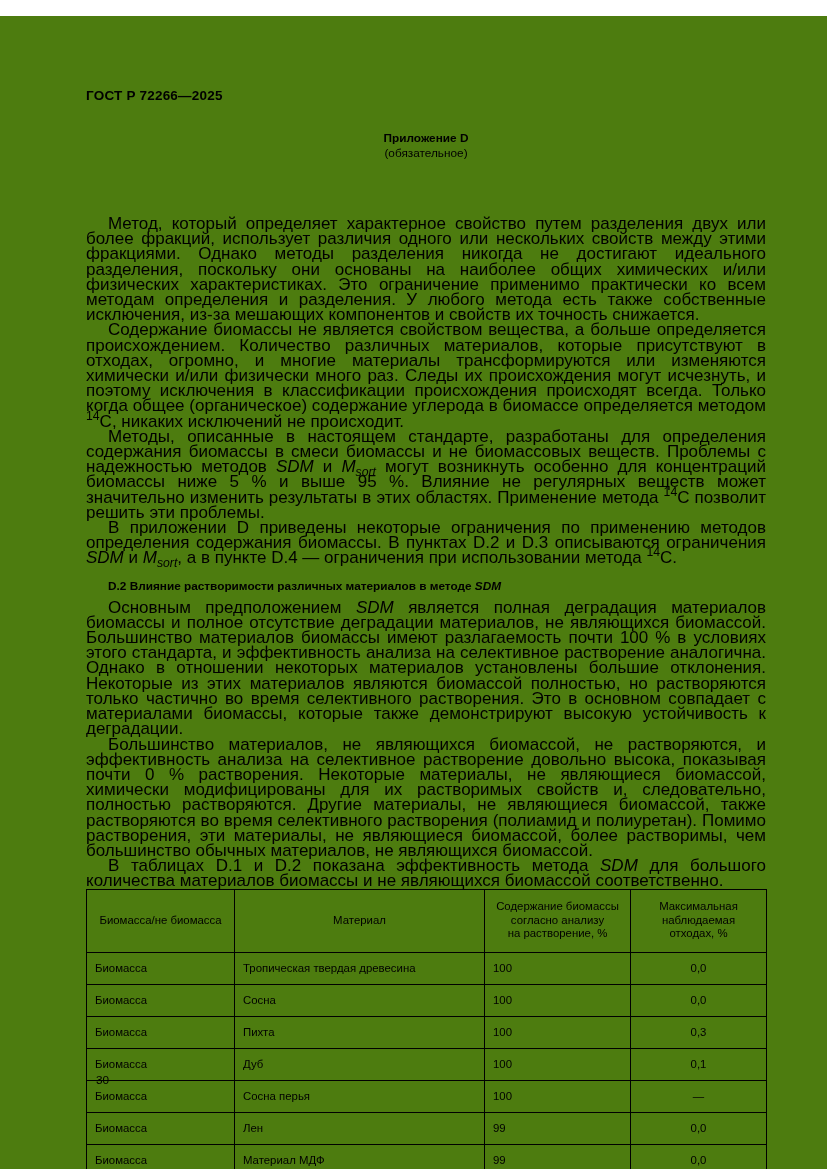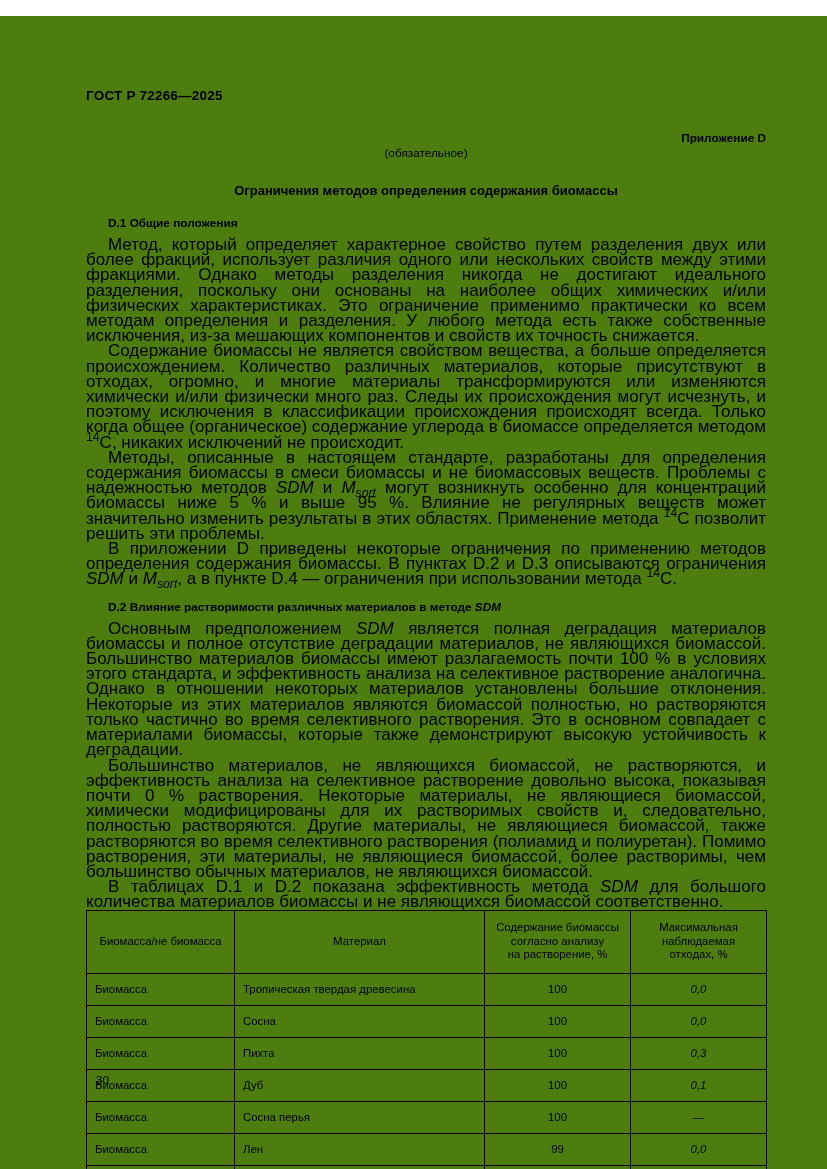--- a/index.html
+++ b/index.html
@@ -37,21 +37,20 @@
     position: absolute;
     left: 86px;
     top: 115px;
     width: 680px;
     text-align: center;
   }
   .annex-title {
     font-size: 11.8px;
     font-weight: bold;
     line-height: 15px;
-    text-align: right;
   }
   .annex-sub {
     font-size: 11.8px;
     font-weight: normal;
     line-height: 15px;
   }
   .annex-name {
     margin-top: 22px;
     font-size: 13px;
     font-weight: bold;
@@ -120,22 +119,22 @@
     text-align: center;
     line-height: 13.6px;
     padding: 3px 0;
   }
   table.gost tbody td {
     height: 27px;
     padding: 2px 8px;
   }
   td.c1 { text-align: left; }
   td.c2 { text-align: left; }
-  td.c3 { text-align: center; }
-  td.c4 { text-align: center; font-style: italic; }
+  td.c3 { }
+  td.c4 { text-align: center; }
 
   col.w1 { width: 148px; }
   col.w2 { width: 250px; }
   col.w3 { width: 146px; }
   col.w4 { width: 136px; }
 
   
   .page-number {
     position: absolute;
     left: 86px;
@@ -147,26 +146,24 @@
 </head>
 <body>
 
 <div class="page">
 
   <div class="doc-number">ГОСТ Р 72266—2025</div>
 
   <div class="annex-block">
     <div class="annex-title">Приложение D</div>
     <div class="annex-sub">(обязательное)</div>
-    <div class="annex-name">Ограничения методов определения содержания биомассы</div>
   </div>
 
   <div class="body-area">
 
-    <h3 class="clause">D.1 Общие положения</h3>
 
     <p class="para"><span>Метод, который определяет характерное свойство путем разделения двух или более фракций, использует различия одного или нескольких свойств между этими фракциями. Однако методы разделения никогда не достигают идеального разделения, поскольку они основаны на наиболее общих химических и/или физических характеристиках. Это ограничение применимо практически ко всем методам определения и разделения. У любого метода есть также собственные исключения, из-за мешающих компонентов и свойств их точность снижается.</span></p>
 
     <p class="para"><span>Содержание биомассы не является свойством вещества, а больше определяется происхождением. Количество различных материалов, которые присутствуют в отходах, огромно, и многие материалы трансформируются или изменяются химически и/или физически много раз. Следы их происхождения могут исчезнуть, и поэтому исключения в классификации происхождения происходят всегда. Только когда общее (органическое) содержание углерода в биомассе определяется методом </span><sup>14</sup><span>С</span><span>, никаких исключений не происходит.</span></p>
 
     <p class="para"><span>Методы, описанные в настоящем стандарте, разработаны для определения содержания биомассы в смеси биомассы и не биомассовых веществ. Проблемы с надежностью методов </span><i>SDM</i><span> и </span><i><span>M</span><sub>sort</sub></i><span> могут возникнуть особенно для концентраций биомассы ниже 5 % и выше 95 %. Влияние не регулярных веществ может значительно изменить результаты в этих областях. Применение метода </span><sup>14</sup><span>С</span><span> позволит решить эти проблемы.</span></p>
 
     <p class="para"><span>В приложении D приведены некоторые ограничения по применению методов определения содержания биомассы. В пунктах D.2 и D.3 описываются ограничения </span><i>SDM</i><span> и </span><i><span>M</span><sub>sort</sub></i><span>, а в пункте D.4 — ограничения при использовании метода </span><sup>14</sup><span>С</span><span>.</span></p>
 
     <h3 class="clause second"><span>D.2 Влияние растворимости различных материалов в методе </span><i>SDM</i></h3>

